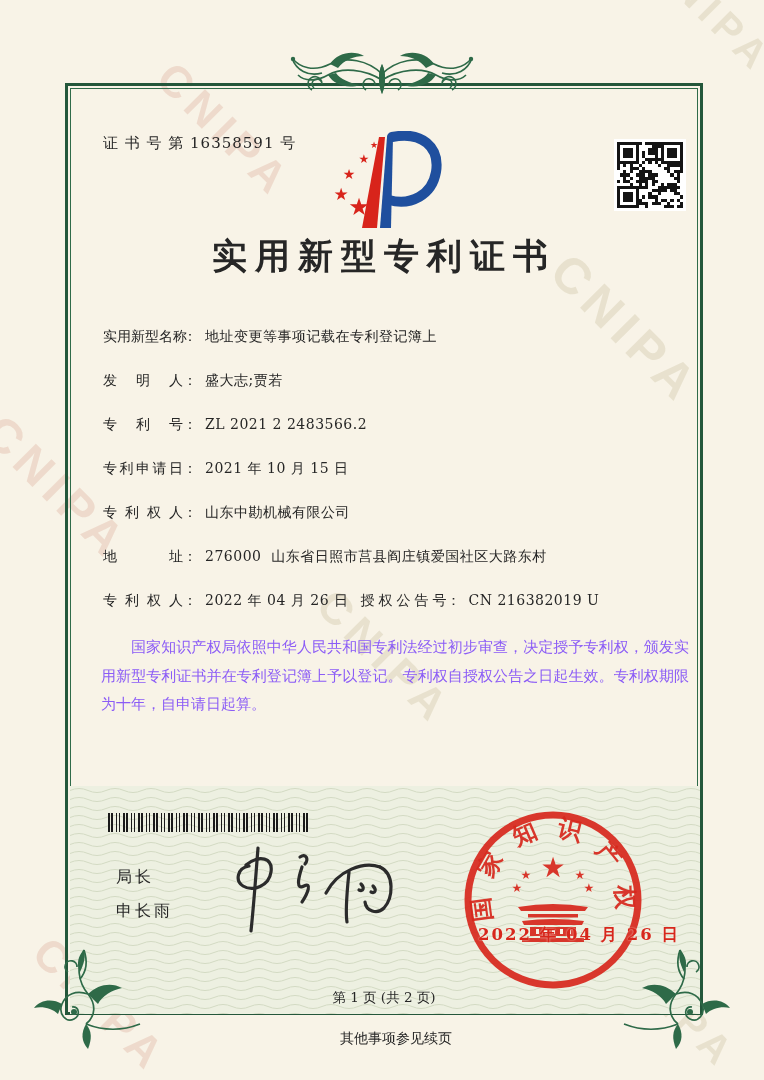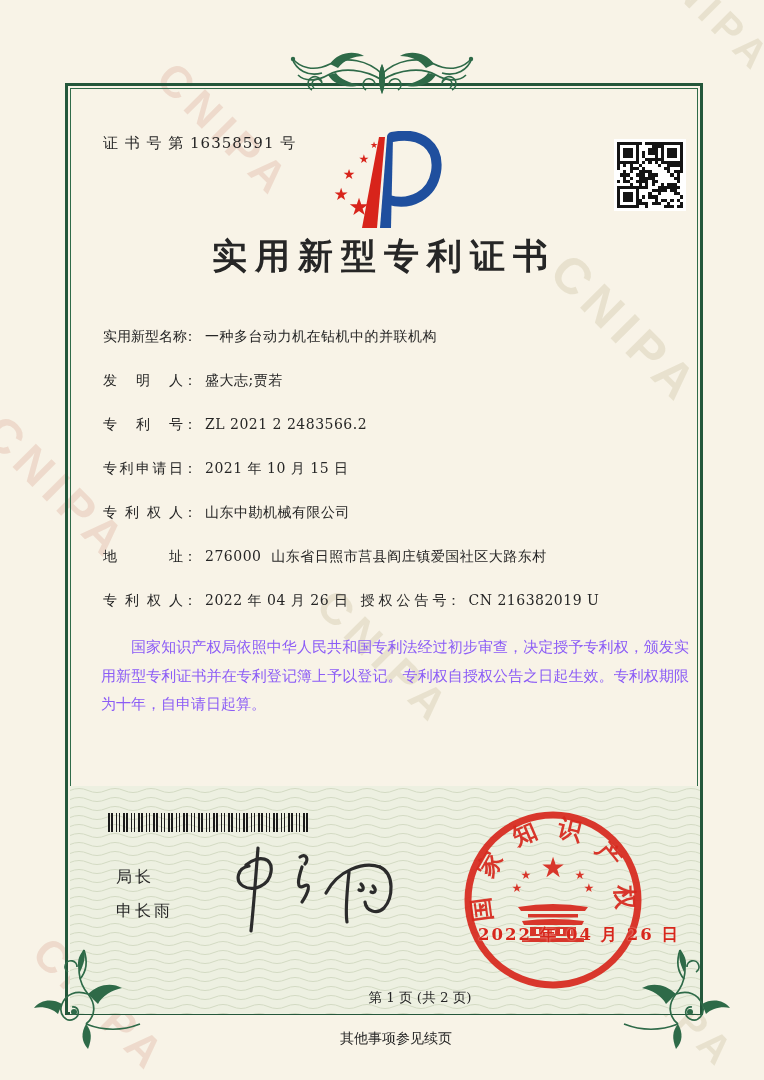--- a/index.html
+++ b/index.html
@@ -47,21 +47,21 @@
   .barcode{position:absolute;left:40px;top:727px;width:200px;height:19px;z-index:3;
     background:repeating-linear-gradient(90deg,#1a1a1a 0 2px,rgba(0,0,0,0) 2px 3px,#1a1a1a 3px 5px,
     rgba(0,0,0,0) 5px 8px,#1a1a1a 8px 9px,rgba(0,0,0,0) 9px 11px,#1a1a1a 11px 12px,rgba(0,0,0,0) 12px 15px);}
   .signer{position:absolute;left:48px;top:781px;z-index:3;font-size:16px;letter-spacing:3px;}
   .signer div{margin-bottom:13px;}
   .signature{position:absolute;left:150px;top:755px;z-index:3;}
   .seal{position:absolute;left:390px;top:719px;z-index:3;}
   .seal-date{position:absolute;left:410px;top:838px;z-index:4;font-size:16.5px;letter-spacing:2px;
              color:#d7271c;white-space:pre-wrap;font-weight:bold;
              text-shadow:0 0 2px rgba(248,243,231,.8);}
-  .page-info{position:absolute;left:0;top:903px;width:100%;text-align:center;font-size:13.5px;z-index:3;padding-left:36px;}
+  .page-info{position:absolute;left:0;top:903px;width:100%;text-align:center;font-size:13.5px;z-index:3;}
   .cont-note{position:absolute;left:0;top:1030px;width:100%;text-align:center;font-size:14px;z-index:2;margin-left:14px;}
   
   .orn{position:absolute;z-index:4;}
   .orn-top{left:282px;top:44px;}
   .orn-bl{left:22px;top:946px;}
   .orn-br{left:622px;top:946px;}
 </style>
 </head>
 <body>
 
@@ -544,21 +544,21 @@
         <text x="31" y="48" font-size="14">★</text>
         <text x="46" y="32" font-size="12">★</text>
         <text x="56" y="17" font-size="9">★</text>
       </g>
     </svg>
 
     <div class="title">实用新型专利证书</div>
 
     <div class="fields">
       <div class="frow">
-        <span class="flabel">实用新型名称</span><span class="fcolon">：</span><span class="fvalue">一种多台动力机在钻机中的并联机构</span>
+        <span class="flabel">实用新型名称</span><span class="fcolon">：</span><span class="fvalue">地址变更等事项记载在专利登记簿上</span>
       </div>
       <div class="frow">
         <span class="flabel">发明人</span><span class="fcolon">：</span><span class="fvalue">盛大志;贾若</span>
       </div>
       <div class="frow">
         <span class="flabel">专利号</span><span class="fcolon">：</span><span class="fvalue">ZL 2021 2 2483566.2</span>
       </div>
       <div class="frow">
         <span class="flabel">专利申请日</span><span class="fcolon">：</span><span class="fvalue">2021 年 10 月 15 日</span>
       </div>

